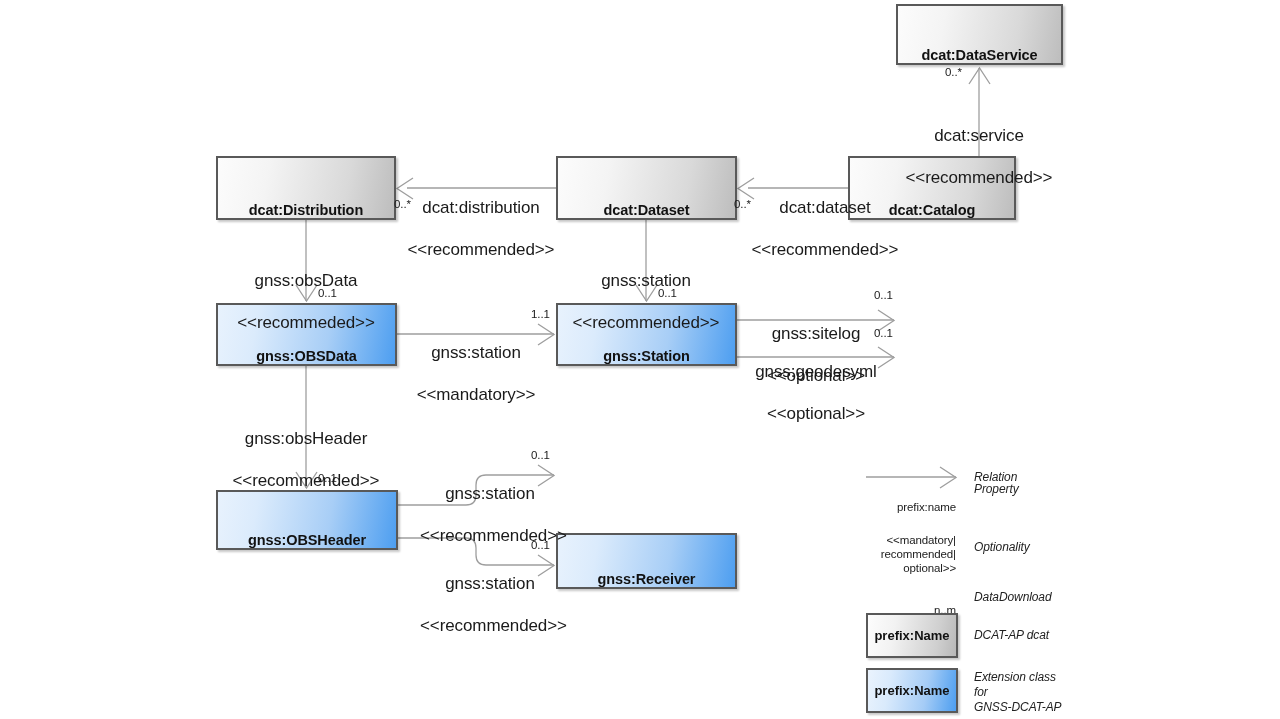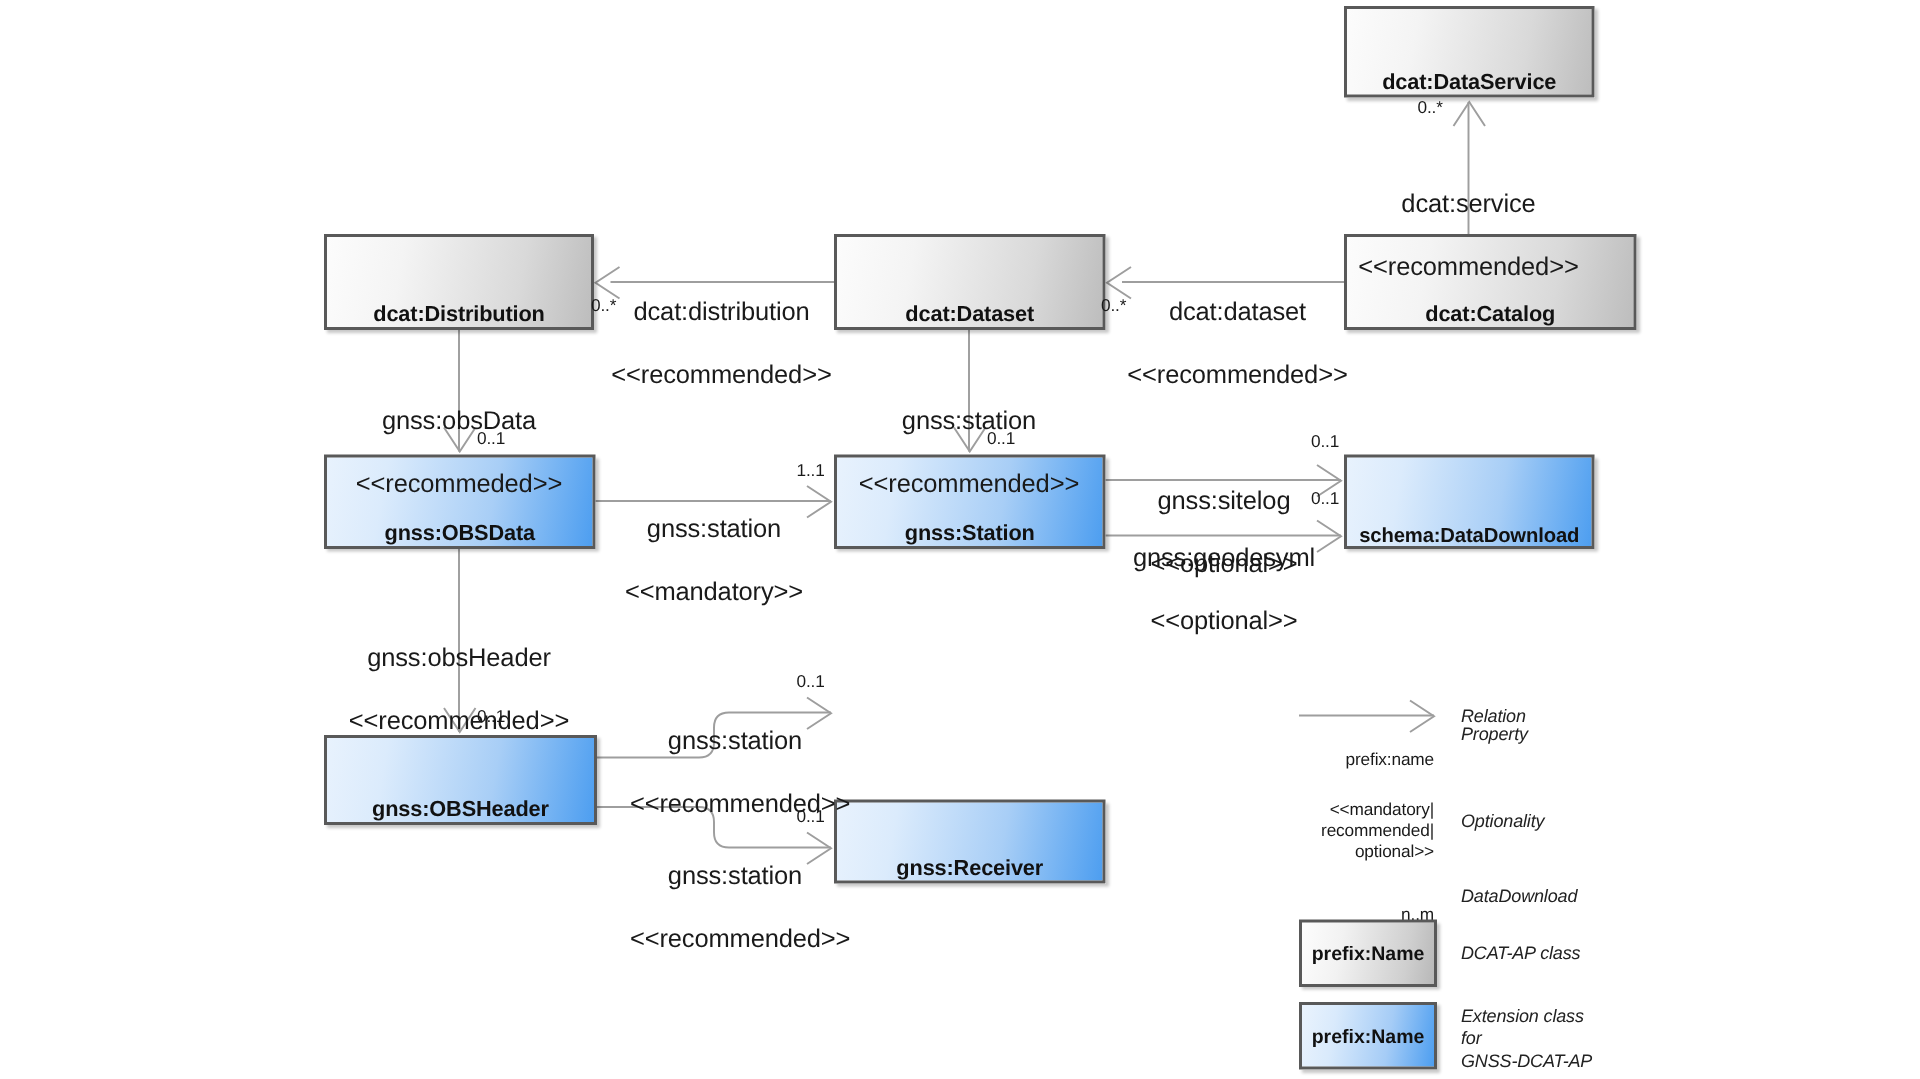--- a/index.html
+++ b/index.html
@@ -175,35 +175,32 @@
   </div>
 
   <div class="node grey" style="left:216px; top:156px; width:180px; height:64px;">
     <span>dcat:Distribution</span>
   </div>
 
   <div class="node grey" style="left:556px; top:156px; width:181px; height:64px;">
     <span>dcat:Dataset</span>
   </div>
 
-  <div class="node grey" style="left:896px; top:156px; width:195px; height:64px;">
+  <div class="node grey" style="left:848px; top:156px; width:168px; height:64px;">
     <span>dcat:Catalog</span>
   </div>
 
   <div class="node blue" style="left:216px; top:303px; width:181px; height:63px;">
     <span>gnss:OBSData</span>
   </div>
 
   <div class="node blue" style="left:556px; top:303px; width:181px; height:63px;">
     <span>gnss:Station</span>
   </div>
 
-  <div class="node blue" style="left:896px; top:303px; width:167px; height:63px; font-size:13.5px;">
-    <span>schema:DataDownload</span>
-  </div>
 
 
   <div class="node blue" style="left:216px; top:490px; width:182px; height:60px;">
     <span>gnss:OBSHeader</span>
   </div>
 
   <div class="node blue" style="left:556px; top:533px; width:181px; height:56px;">
     <span>gnss:Receiver</span>
   </div>
 
@@ -285,21 +282,21 @@
 optional&gt;&gt;</div>
     <div class="legend-desc" style="left: 974px; top: 540px; white-space: pre-line;">Optionality</div>
 
     <div class="legend-text right-align" style="left: 836px; top: 590px; width: 120px; white-space: pre-line;"></div>
     <div class="legend-text right-align" style="left: 836px; top: 590px; width: 120px; white-space: pre-line; margin-top: 13px;">n..m</div>
     <div class="legend-desc" style="left: 974px; top: 590px; white-space: pre-line;">DataDownload</div>
 
     <div class="legend-box grey" style="left:866px; top:613px; width:92px; height:45px;">
       <span>prefix:Name</span>
     </div>
-    <div class="legend-desc" style="left: 974px; top: 628px; white-space: pre-line;">DCAT-AP class</div>
+    <div class="legend-desc" style="left: 974px; top: 628px; white-space: pre-line;">DCAT-AP dcat</div>
 
     <div class="legend-box blue" style="left:866px; top:668px; width:92px; height:45px;">
       <span>prefix:Name</span>
     </div>
     <div class="legend-desc" style="left: 974px; top: 670px; white-space: pre-line;">Extension class
 for
 GNSS-DCAT-AP</div>
 
   </div>
 </div>

